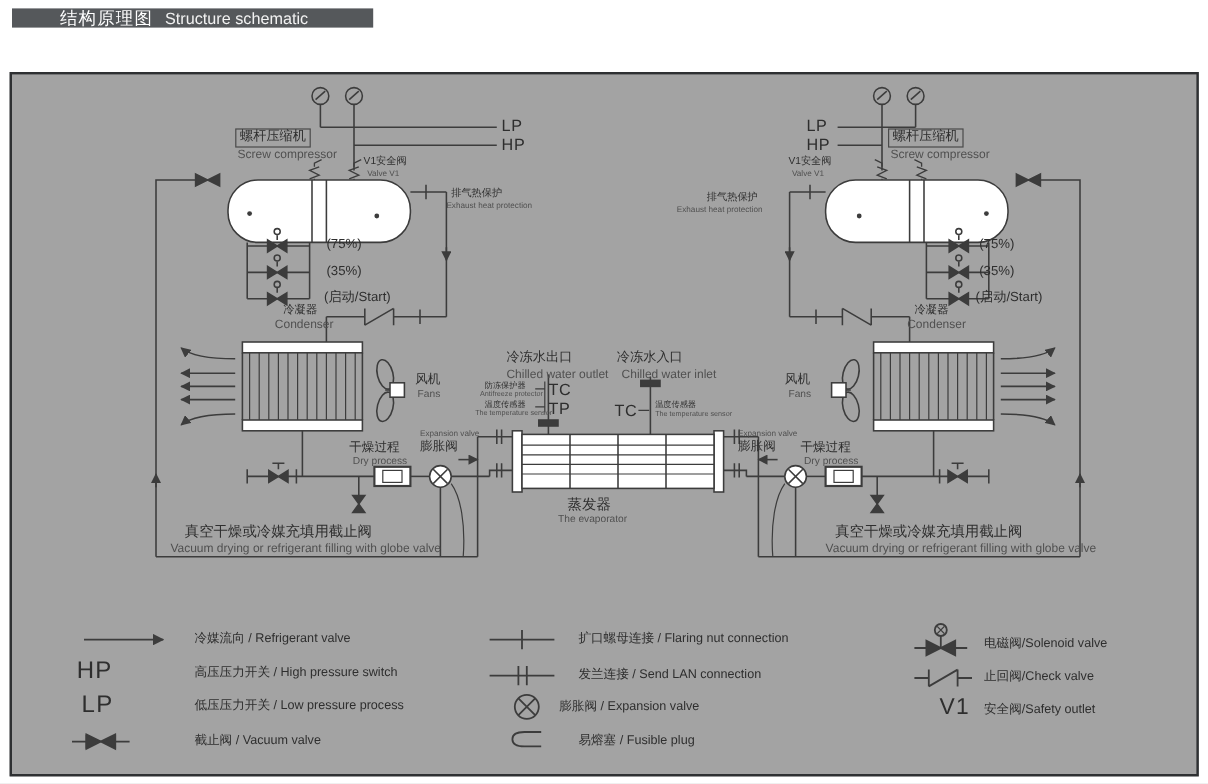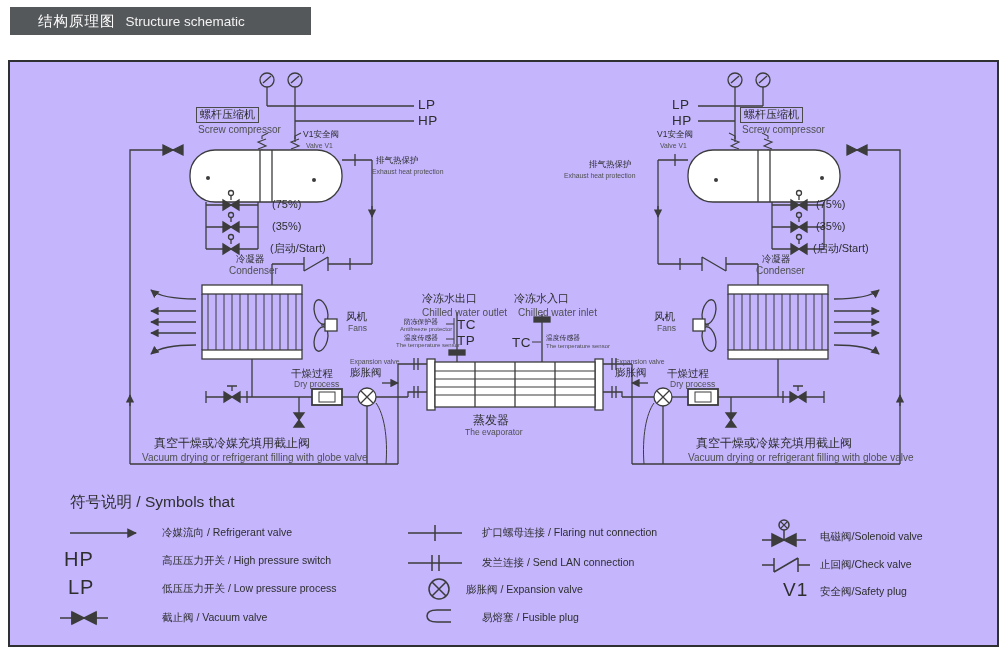--- a/index.html
+++ b/index.html
@@ -1,21 +1,21 @@
 <!DOCTYPE html>
 <html><head>
 <meta charset="utf-8">
 <style>
   html,body{margin:0;padding:0;background:#ffffff;width:1007px;height:653px;
     font-family:"Liberation Sans","DejaVu Sans",sans-serif;color:#2b2b2b;position:relative;overflow:hidden}
-  .title-bar{position:absolute;left:10px;top:7px;width:301px;height:28px;background:#55585b;
-    display:flex;align-items:center;padding-left:28px;gap:10px;box-sizing:border-box}
+  .title-bar{position:absolute;left:10px;top:7px;width:301px;height:16px;background:#55585b;
+    display:flex;align-items:center;padding-left:40px;gap:10px;box-sizing:border-box}
   .title-bar .zh{color:#fff;font-size:14.5px;letter-spacing:1px}
   .title-bar .en{color:#f2f2f2;font-size:13.5px}
-  .diagram{position:absolute;left:8px;top:60px;width:987px;height:583px;border:2px solid #2e3032;background:#c4b5fd}
+  .diagram{position:absolute;left:8px;top:60px;width:987px;height:583px;border:2px solid #2e3032;background:#a3a3a3}
   .diagram svg{position:absolute;left:0;top:0}
   .lbl{position:absolute;white-space:nowrap;line-height:1.05;color:#2e2e2e}
   .boxed{border:1px solid #4a4a4a;padding:1px 3px}
   .g{color:#505050}
   .t5{font-size:6px}.t6{font-size:6.8px}.t7{font-size:10px}.t8{font-size:8.5px}
   .t9{font-size:9.5px}.t10{font-size:10.5px}.t11{font-size:11px}.t12{font-size:12px}
   .t13{font-size:13.5px;letter-spacing:.5px}.t15{font-size:15.5px}
   .big{font-size:20px;letter-spacing:1px}
   .v1big{font-size:19px;letter-spacing:1px}
 </style>
@@ -211,29 +211,28 @@
   <div class="lbl t6" style="left:394px;top:272px">温度传感器</div>
   <div class="lbl t5 g" style="left:386px;top:280px">The temperature sensor</div>
   <div class="lbl t13" style="left:447px;top:256px">TC</div>
   <div class="lbl t13" style="left:447px;top:272px">TP</div>
   <div class="lbl t13" style="left:502px;top:274px">TC</div>
   <div class="lbl t6" style="left:536px;top:272px">温度传感器</div>
   <div class="lbl t5 g" style="left:536px;top:281px">The temperature sensor</div>
   <div class="lbl t12" style="left:463px;top:352px">蒸发器</div>
   <div class="lbl t8 g" style="left:455px;top:366px">The evaporator</div>
 
-  <div class="lbl t15" style="left:60px;top:432px">符号说明 / Symbols that</div>
   <div class="lbl t10" style="left:152px;top:465px">冷媒流向 / Refrigerant valve</div>
   <div class="lbl big" style="left:54px;top:487px">HP</div>
   <div class="lbl t10" style="left:152px;top:493px">高压压力开关 / High pressure switch</div>
   <div class="lbl big" style="left:58px;top:515px">LP</div>
   <div class="lbl t10" style="left:152px;top:521px">低压压力开关 / Low pressure process</div>
   <div class="lbl t10" style="left:152px;top:550px">截止阀 / Vacuum valve</div>
   <div class="lbl t10" style="left:472px;top:465px">扩口螺母连接 / Flaring nut connection</div>
   <div class="lbl t10" style="left:472px;top:495px">发兰连接 / Send LAN connection</div>
   <div class="lbl t10" style="left:456px;top:522px">膨胀阀 / Expansion valve</div>
   <div class="lbl t10" style="left:472px;top:550px">易熔塞 / Fusible plug</div>
   <div class="lbl t10" style="left:810px;top:469px">电磁阀/Solenoid valve</div>
   <div class="lbl t10" style="left:810px;top:497px">止回阀/Check valve</div>
   <div class="lbl v1big" style="left:773px;top:518px">V1</div>
-  <div class="lbl t10" style="left:810px;top:524px">安全阀/Safety plug</div>
+  <div class="lbl t10" style="left:810px;top:524px">安全阀/Safety outlet</div>
 
 </div>
 
 </body></html>

